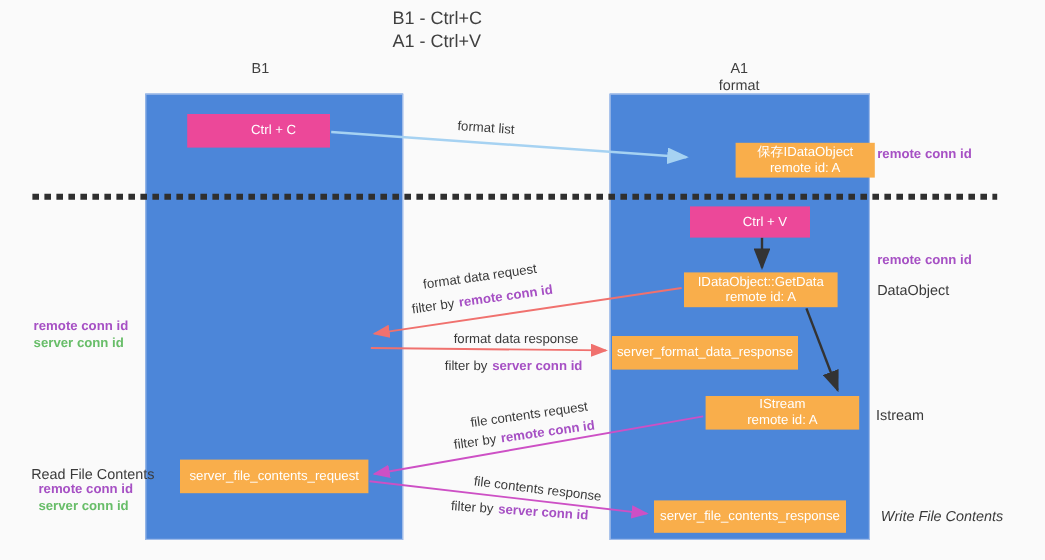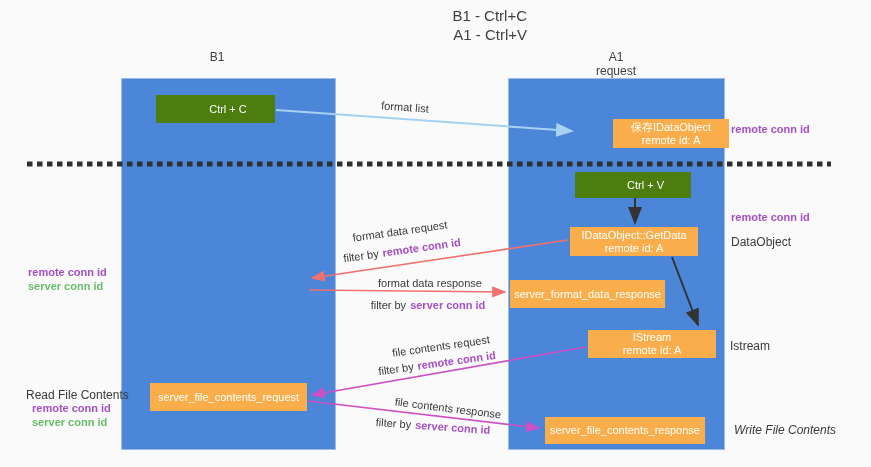--- a/index.html
+++ b/index.html
@@ -2,29 +2,29 @@
 <html><head>
 <meta charset="utf-8">
 <style>
   html,body{margin:0;padding:0;background:#fafafa;}
   #canvas{
     position:relative;width:871px;height:467px;overflow:hidden;
     background:#fafafa;font-family:"Liberation Sans",sans-serif;
     color:#3a3a3a;
   }
   .abs{position:absolute;}
-  .center-text{text-align:right;}
+  .center-text{text-align:left;}
   .title{font-size:15px;line-height:19px;color:#404040;}
   .lane{background:#4c86d9;border:1px solid #9fbbe8;box-sizing:border-box;}
   .lane-hdr{font-size:12px;line-height:14px;color:#3f3f3f;text-align:center;}
   .node{box-sizing:border-box;color:#ffffff;font-size:11px;line-height:13px;
         display:flex;flex-direction:column;align-items:center;justify-content:center;
         white-space:nowrap;}
   .node-orange{background:#f9ae4b;}
-  .node-green{background:#4d7c0f;padding-left:25px;}
+  .node-green{background:#ec4899;padding-left:25px;}
   .flabel{font-size:11px;white-space:nowrap;transform-origin:center;
           transform:translate(-50%,-50%);color:#3a3a3a;}
   .purple{color:#a650c4;font-weight:bold;}
   .greentxt{color:#67bd68;font-weight:bold;}
   .ann{font-size:12px;white-space:nowrap;color:#3a3a3a;}
   .ann-b{font-size:11px;font-weight:bold;white-space:nowrap;}
   .pfx{margin-right:4px;}
   svg{position:absolute;left:0;top:0;pointer-events:none;}
 </style>
 </head>
@@ -35,21 +35,21 @@
   <div class="abs title center-text" style="left:327px;top:6px;width:200px;">
     <div>B1 - Ctrl+C</div>
     <div>A1 - Ctrl+V</div>
   </div>
 
   <div class="abs lane-hdr" style="left:117px;top:50px;width:200px;">
     <div>B1</div>
   </div>
   <div class="abs lane-hdr" style="left:516px;top:50px;width:200px;">
     <div>A1</div>
-    <div>request</div>
+    <div>format</div>
   </div>
 
   <div class="abs lane" style="left:121px;top:78px;width:215px;height:372px;"></div>
   <div class="abs lane" style="left:508px;top:78px;width:217px;height:372px;"></div>
 
   <svg width="871" height="467">
     <defs>
       <marker id="m-blue" markerWidth="9" markerHeight="7" refX="8" refY="3.5" orient="auto">
         <path d="M0,0 L9,3.5 L0,7 Z" fill="#a6d2f2"></path>
       </marker>
@@ -75,21 +75,21 @@
 
   <div class="abs node node-green" style="left:156px;top:95px;width:119px;height:28px;">
     <div>Ctrl + C</div>
   </div>
 
   <div class="abs node node-orange" style="left:577px;top:119px;width:116px;height:29px;margin-left:36px;">
     <div>保存IDataObject</div>
     <div>remote id: A</div>
   </div>
 
-  <div class="abs node node-green" style="left:575px;top:172px;width:116px;height:26px;">
+  <div class="abs node node-green" style="left:575px;top:172px;width:100px;height:26px;">
     <div>Ctrl + V</div>
   </div>
 
   <div class="abs node node-orange" style="left:570px;top:227px;width:128px;height:29px;">
     <div>IDataObject::GetData</div>
     <div>remote id: A</div>
   </div>
 
 
   <div class="abs node node-orange" style="left:510px;top:280px;width:155px;height:28px;">

